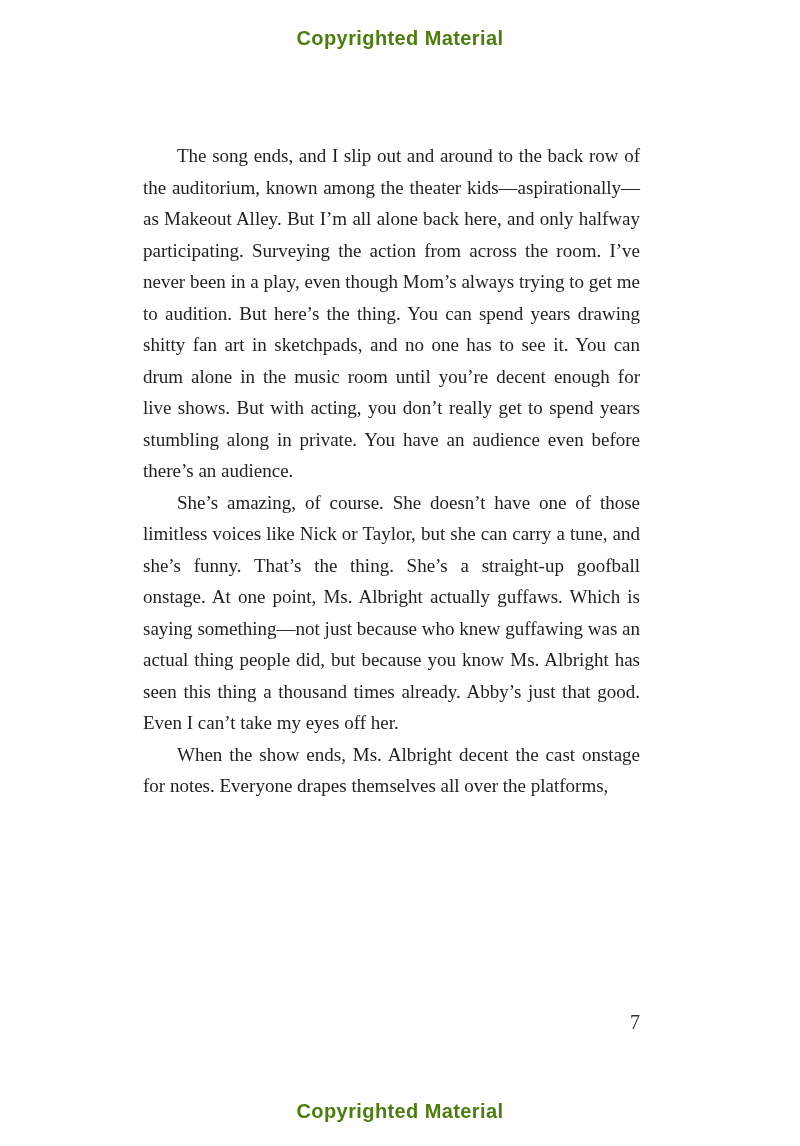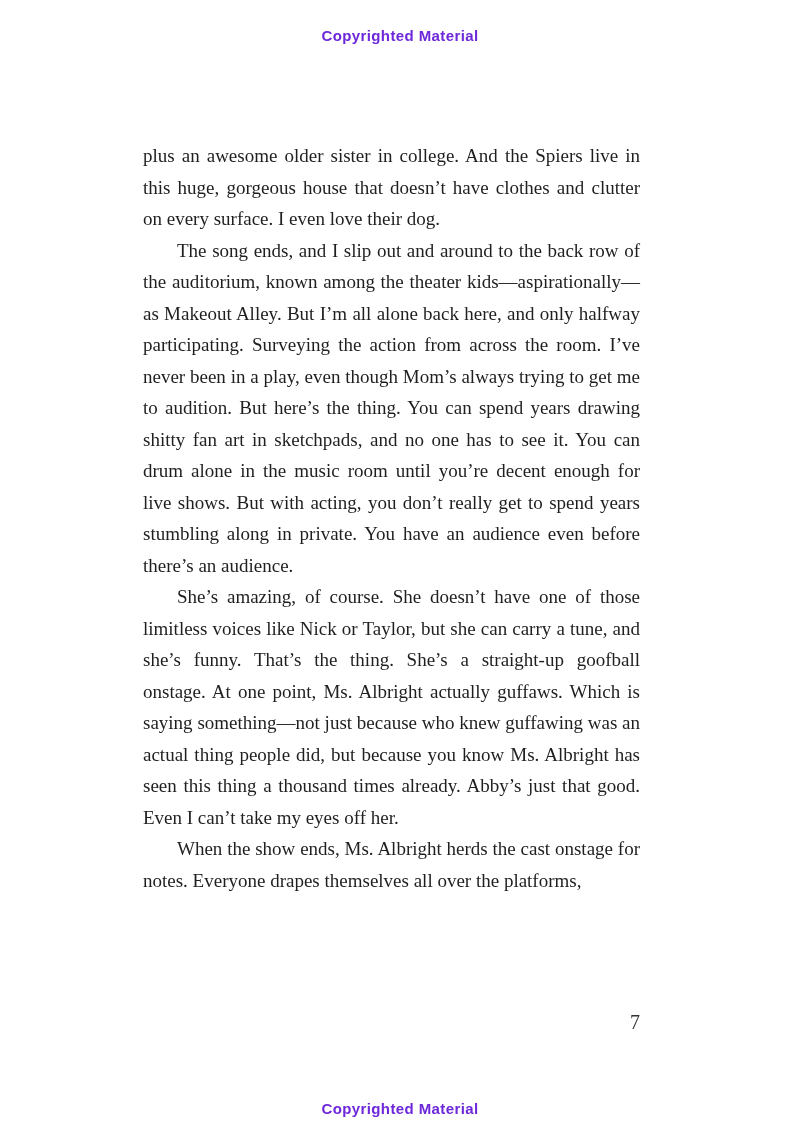--- a/index.html
+++ b/index.html
@@ -14,23 +14,23 @@
     overflow: hidden;
     font-family: "Liberation Serif", serif;
   }
   .copyright-notice {
     position: absolute;
     left: 0;
     width: 800px;
     text-align: center;
     font-family: "Liberation Sans", sans-serif;
     font-weight: bold;
-    font-size: 15px;
+    font-size: 20px;
     letter-spacing: 0.4px;
-    color: #6d28d9;
+    color: #4d7c0f;
   }
   .copyright-notice.top { top: 27px; }
   .copyright-notice.bottom { top: 1100px; }
 
   .text-block {
     position: absolute;
     left: 143px;
     top: 140px;
     width: 497px;
   }
@@ -58,21 +58,20 @@
     font-size: 20px;
     color: #333333;
   }
 </style>
 </head>
 <body>
 
 <div class="copyright-notice top">Copyrighted Material</div>
 
 <div class="text-block">
-  <p class="para">plus an awesome older sister in college. And the Spiers live in this huge, gorgeous house that doesn’t have clothes and clutter on every surface. I even love their dog.</p>
   <p class="para indent">The song ends, and I slip out and around to the back row of the auditorium, known among the theater kids—aspirationally—as Makeout Alley. But I’m all alone back here, and only halfway participating. Surveying the action from across the room. I’ve never been in a play, even though Mom’s always trying to get me to audition. But here’s the thing. You can spend years drawing shitty fan art in sketchpads, and no one has to see it. You can drum alone in the music room until you’re decent enough for live shows. But with acting, you don’t really get to spend years stumbling along in private. You have an audience even before there’s an audience.</p>
   <p class="para indent">She’s amazing, of course. She doesn’t have one of those limitless voices like Nick or Taylor, but she can carry a tune, and she’s funny. That’s the thing. She’s a straight-up goofball onstage. At one point, Ms. Albright actually guffaws. Which is saying something—not just because who knew guffawing was an actual thing people did, but because you know Ms. Albright has seen this thing a thousand times already. Abby’s just that good. Even I can’t take my eyes off her.</p>
-  <p class="para indent">When the show ends, Ms. Albright herds the cast onstage for notes. Everyone drapes themselves all over the platforms,</p>
+  <p class="para indent">When the show ends, Ms. Albright decent the cast onstage for notes. Everyone drapes themselves all over the platforms,</p>
 </div>
 
 <div class="page-number">7</div>
 
 <div class="copyright-notice bottom">Copyrighted Material</div>
 
 </body></html>

